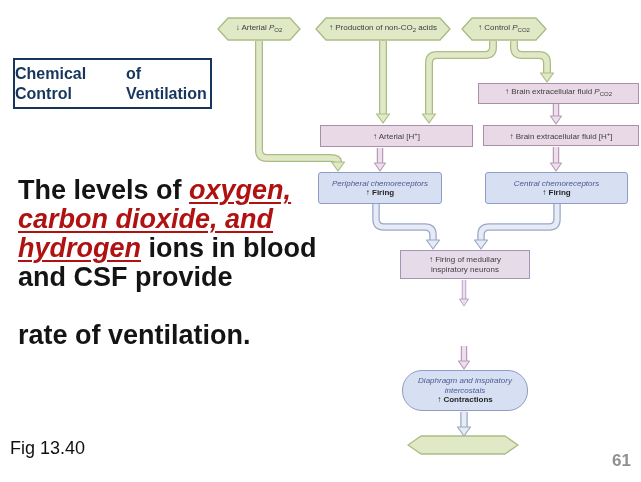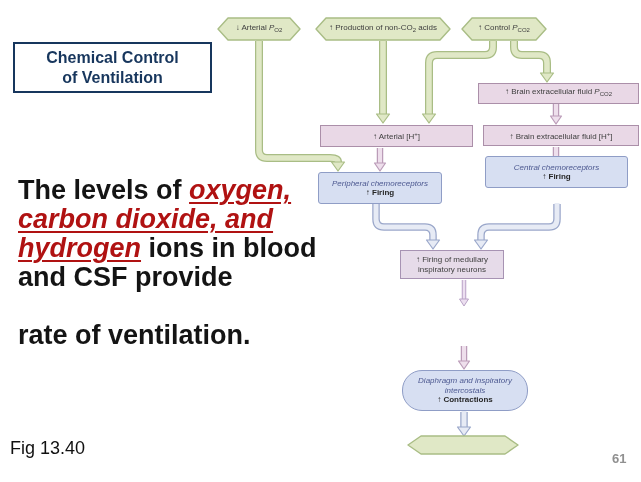--- a/index.html
+++ b/index.html
@@ -34,38 +34,38 @@
   .dbox.lav{background:#e6dbe9;border:1px solid #a793b3;}
   .dbox.blue{background:#d7dff2;border:1px solid #8f9dc6;border-radius:3px;}
   .dbox .ital{font-style:italic;color:#4c5890;}
   .dbox .firing{color:#262626;font-weight:700;}
   sub.s{font-size:6px;vertical-align:-2px;letter-spacing:0;}
   sup.s{font-size:6px;vertical-align:3px;}
   .pit{font-style:italic;}
 
   
   .title-box{
-    position:absolute;left:13px;top:42px;width:199px;height:51px;z-index:2;
+    position:absolute;left:13px;top:58px;width:199px;height:51px;z-index:2;
     border:2px solid #17365d;background:#ffffff;box-sizing:border-box;
-    display:flex;flex-direction:column;align-items:center;justify-content:center;
+    display:flex;flex-direction:row;align-items:center;justify-content:center;
     color:#17365d;font-weight:700;font-size:16px;line-height:20px;
   }
 
   
   .body-text{
     position:absolute;left:18px;top:176px;width:316px;z-index:2;
     font-size:27px;font-weight:700;line-height:29px;color:#141414;
   }
   .body-text .red{
     color:#b01212;font-style:italic;text-decoration:underline;
     text-decoration-thickness:2px;text-underline-offset:3px;
   }
 
   .fig-caption{position:absolute;left:10px;top:438px;z-index:2;font-size:18px;color:#101010;}
-  .page-number{position:absolute;left:612px;top:451px;z-index:2;font-size:13px;font-weight:700;color:#909090;}
+  .page-number{position:absolute;left:612px;top:451px;z-index:2;font-size:17px;font-weight:700;color:#909090;}
 </style>
 </head>
 <body>
 
 <div class="slide">
 
   <svg class="flow" width="641" height="482" viewBox="0 0 641 482">
 
     <g>
       <path class="co-green" d="M259,41 L259,150 Q259,158 267,158 L330,158 Q338,158 338,162"></path>
@@ -162,26 +162,26 @@
     <span><span>↑ Brain extracellular fluid </span><span class="pit">P</span><sub class="s">CO2</sub></span>
   </div>
   <div class="dbox pink" style="left:483px;top:125px;width:156px;height:21px;">
     <span><span>↑ Brain extracellular fluid [H</span><sup class="s">+</sup><span>]</span></span>
   </div>
 
   <div class="dbox blue" style="left:318px;top:172px;width:124px;height:32px;">
     <span class="ital">Peripheral chemoreceptors</span>
     <span class="firing">↑ Firing</span>
   </div>
-  <div class="dbox blue" style="left:485px;top:156px;width:143px;height:32px;">
+  <div class="dbox blue" style="left:485px;top:172px;width:143px;height:32px;">
     <span class="ital">Central chemoreceptors</span>
     <span class="firing">↑ Firing</span>
   </div>
 
-  <div class="dbox lav" style="left:400px;top:250px;width:104px;height:29px;">
+  <div class="dbox lav" style="left:400px;top:250px;width:130px;height:29px;">
     <span>↑ Firing of medullary</span>
     <span>inspiratory neurons</span>
   </div>
 
   <div class="dbox blue" style="left:402px;top:370px;width:126px;height:41px;border-radius:20px;">
     <span class="ital">Diaphragm and inspiratory</span>
     <span class="ital">intercostals</span>
     <span class="firing">↑ Contractions</span>
   </div>
 

